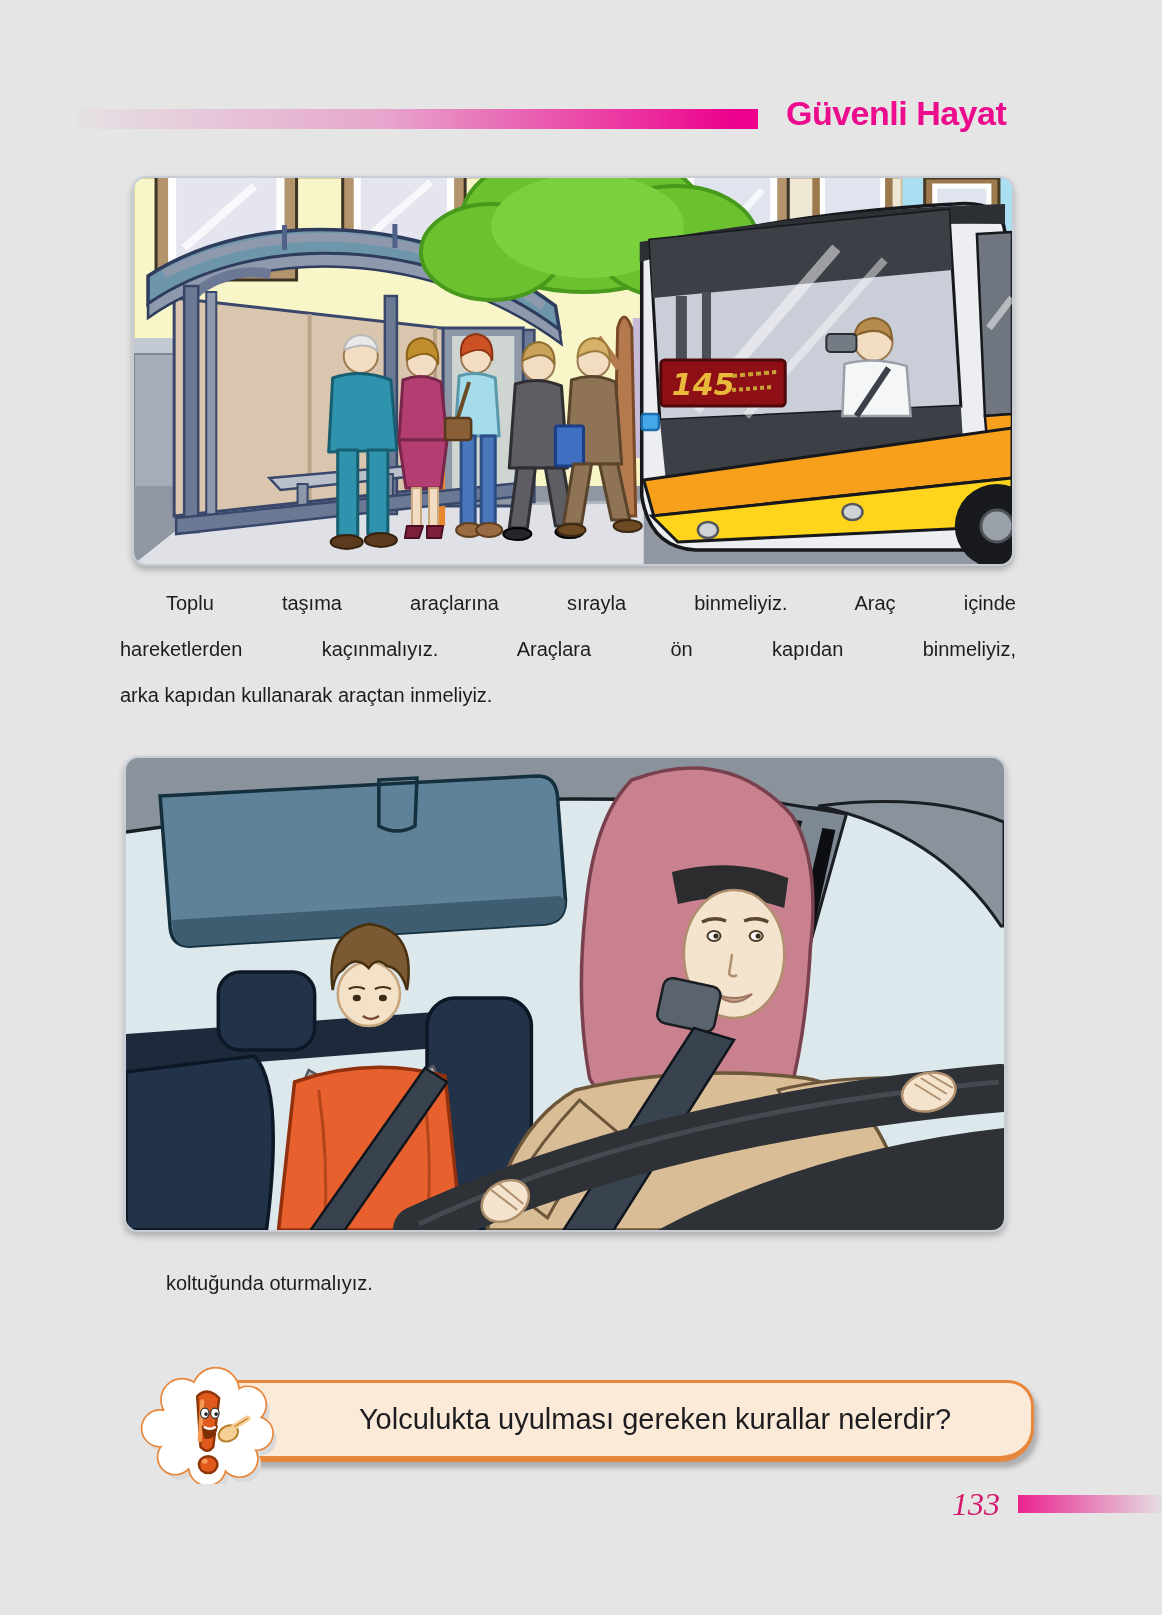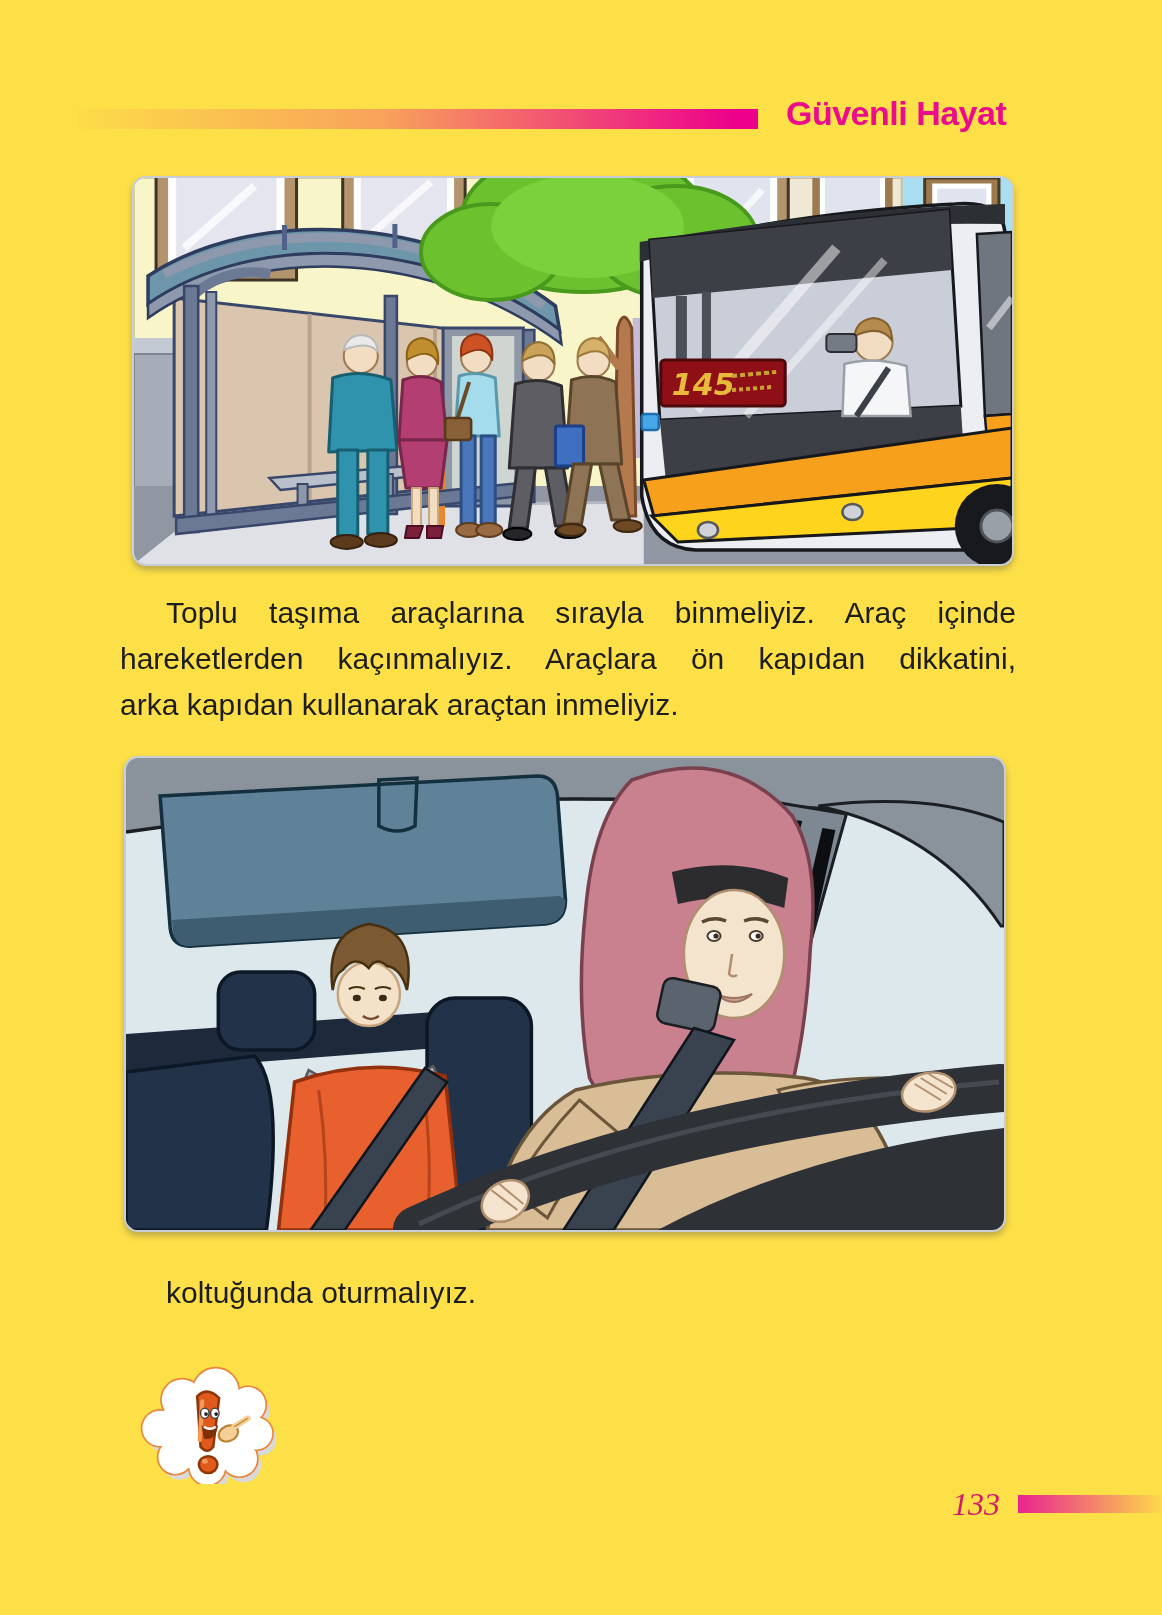--- a/index.html
+++ b/index.html
@@ -1,30 +1,30 @@
 <!DOCTYPE html>
 <html><head>
 <meta charset="utf-8">
 <style>
   html,body{margin:0;padding:0;background:#ffffff;}
-  .page{position:relative;width:1162px;height:1615px;background:#fde047;overflow:hidden;
+  .page{position:relative;width:1162px;height:1615px;background:#e5e5e5;overflow:hidden;
         font-family:"Liberation Sans",sans-serif;color:#1d1d1f;}
   
   .header-bar{position:absolute;left:78px;top:109px;width:680px;height:20px;
     background:linear-gradient(to right,rgba(236,0,140,0.02),rgba(236,0,140,0.28) 45%,#ec008c 97%);}
   .header-title{position:absolute;left:786px;top:94px;width:300px;font-size:34px;font-weight:bold;
     color:#ec0b8c;letter-spacing:-0.5px;}
   
   .fig{position:absolute;left:124px;width:878px;border-radius:14px;overflow:hidden;
     border:2px solid #c9ced6;box-shadow:0 4px 6px rgba(70,70,80,0.35);background:#dde8ed;}
   #fig-bus{top:168px;height:386px;}
   #fig-car{top:756px;height:472px;}
   .fig svg{display:block;width:100%;height:100%;}
   
-  .para{position:absolute;left:120px;width:896px;font-size:30px;line-height:46px;color:#1d1d1f;}
+  .para{position:absolute;left:120px;width:896px;font-size:20px;line-height:46px;color:#1d1d1f;}
   #p1{top:560px;}
   #p2{top:1240px;}
   .jline{display:block;height:46px;white-space:nowrap;text-align:justify;text-align-last:justify;
     -moz-text-align-last:justify;}
   .jline:last-child{text-align-last:left;-moz-text-align-last:left;}
   .para .jline:first-child{text-indent:46px;}
   
   .qwrap{position:absolute;left:124px;top:1376px;width:912px;height:92px;}
   .qbox{position:absolute;left:72px;top:4px;right:2px;bottom:6px;background:#fcead9;
     border:3px solid #e8873b;border-bottom-width:6px;border-radius:26px 26px 34px 26px;
@@ -211,21 +211,21 @@
         <ellipse cx="716" cy="334" rx="10" ry="8" fill="#cfd3d8" stroke="#55585e" stroke-width="2.5"></ellipse>
         <rect x="506" y="236" width="17" height="16" rx="3" fill="#45a7e8" stroke="#1e6fae" stroke-width="2.5"></rect>
         <circle cx="860" cy="348" r="42" fill="#17191d"></circle>
         <circle cx="860" cy="348" r="16" fill="#9aa0a8" stroke="#4e5359" stroke-width="3"></circle>
       </g>
     </svg>
   </figure>
 
   <p class="para" id="p1">
       <span class="jline">Toplu taşıma araçlarına sırayla binmeliyiz. Araç içinde</span>
-      <span class="jline">hareketlerden kaçınmalıyız. Araçlara ön kapıdan dikkatini,</span>
+      <span class="jline">hareketlerden kaçınmalıyız. Araçlara ön kapıdan binmeliyiz,</span>
       <span class="jline">arka kapıdan kullanarak araçtan inmeliyiz.</span>
     </p>
 
   <figure class="fig" id="fig-car" style="margin:0;">
     <svg viewBox="0 0 875 472" preserveAspectRatio="none">
       <rect x="0" y="0" width="875" height="472" fill="#dde8ed"></rect>
 
       <path d="M0,0 L875,0 L875,70 Q430,10 0,74 Z" fill="#8a939b"></path>
       <path d="M0,74 Q430,10 875,70" fill="none" stroke="#1b1e22" stroke-width="3.5"></path>
       <path d="M690,48 Q810,74 872,168 L875,168 L875,64 Q800,34 690,48 Z" fill="#8a939b" stroke="#1b1e22" stroke-width="3"></path>
@@ -292,20 +292,23 @@
         <path d="M786,326 L812,342 M792,320 L818,336 M800,316 L824,330" stroke="#b08f6e" stroke-width="2"></path>
       </g>
     </svg>
   </figure>
 
   <p class="para" id="p2">
       <span class="jline">koltuğunda oturmalıyız.</span>
     </p>
 
   <div class="qwrap">
+    <div class="qbox">
+      <div class="qtext">Yolculukta uyulması gereken kurallar nelerdir?</div>
+    </div>
     <svg class="qcloud" viewBox="0 0 160 140">
       <g fill="#d9d9d9" transform="translate(5,7)">
         <circle cx="48" cy="40" r="24"></circle>
           <circle cx="88" cy="30" r="27"></circle>
           <circle cx="126" cy="46" r="21"></circle>
         <circle cx="136" cy="80" r="19"></circle>
           <circle cx="116" cy="110" r="21"></circle>
           <circle cx="78" cy="120" r="21"></circle>
         <circle cx="40" cy="108" r="20"></circle>
           <circle cx="22" cy="74" r="21"></circle>

